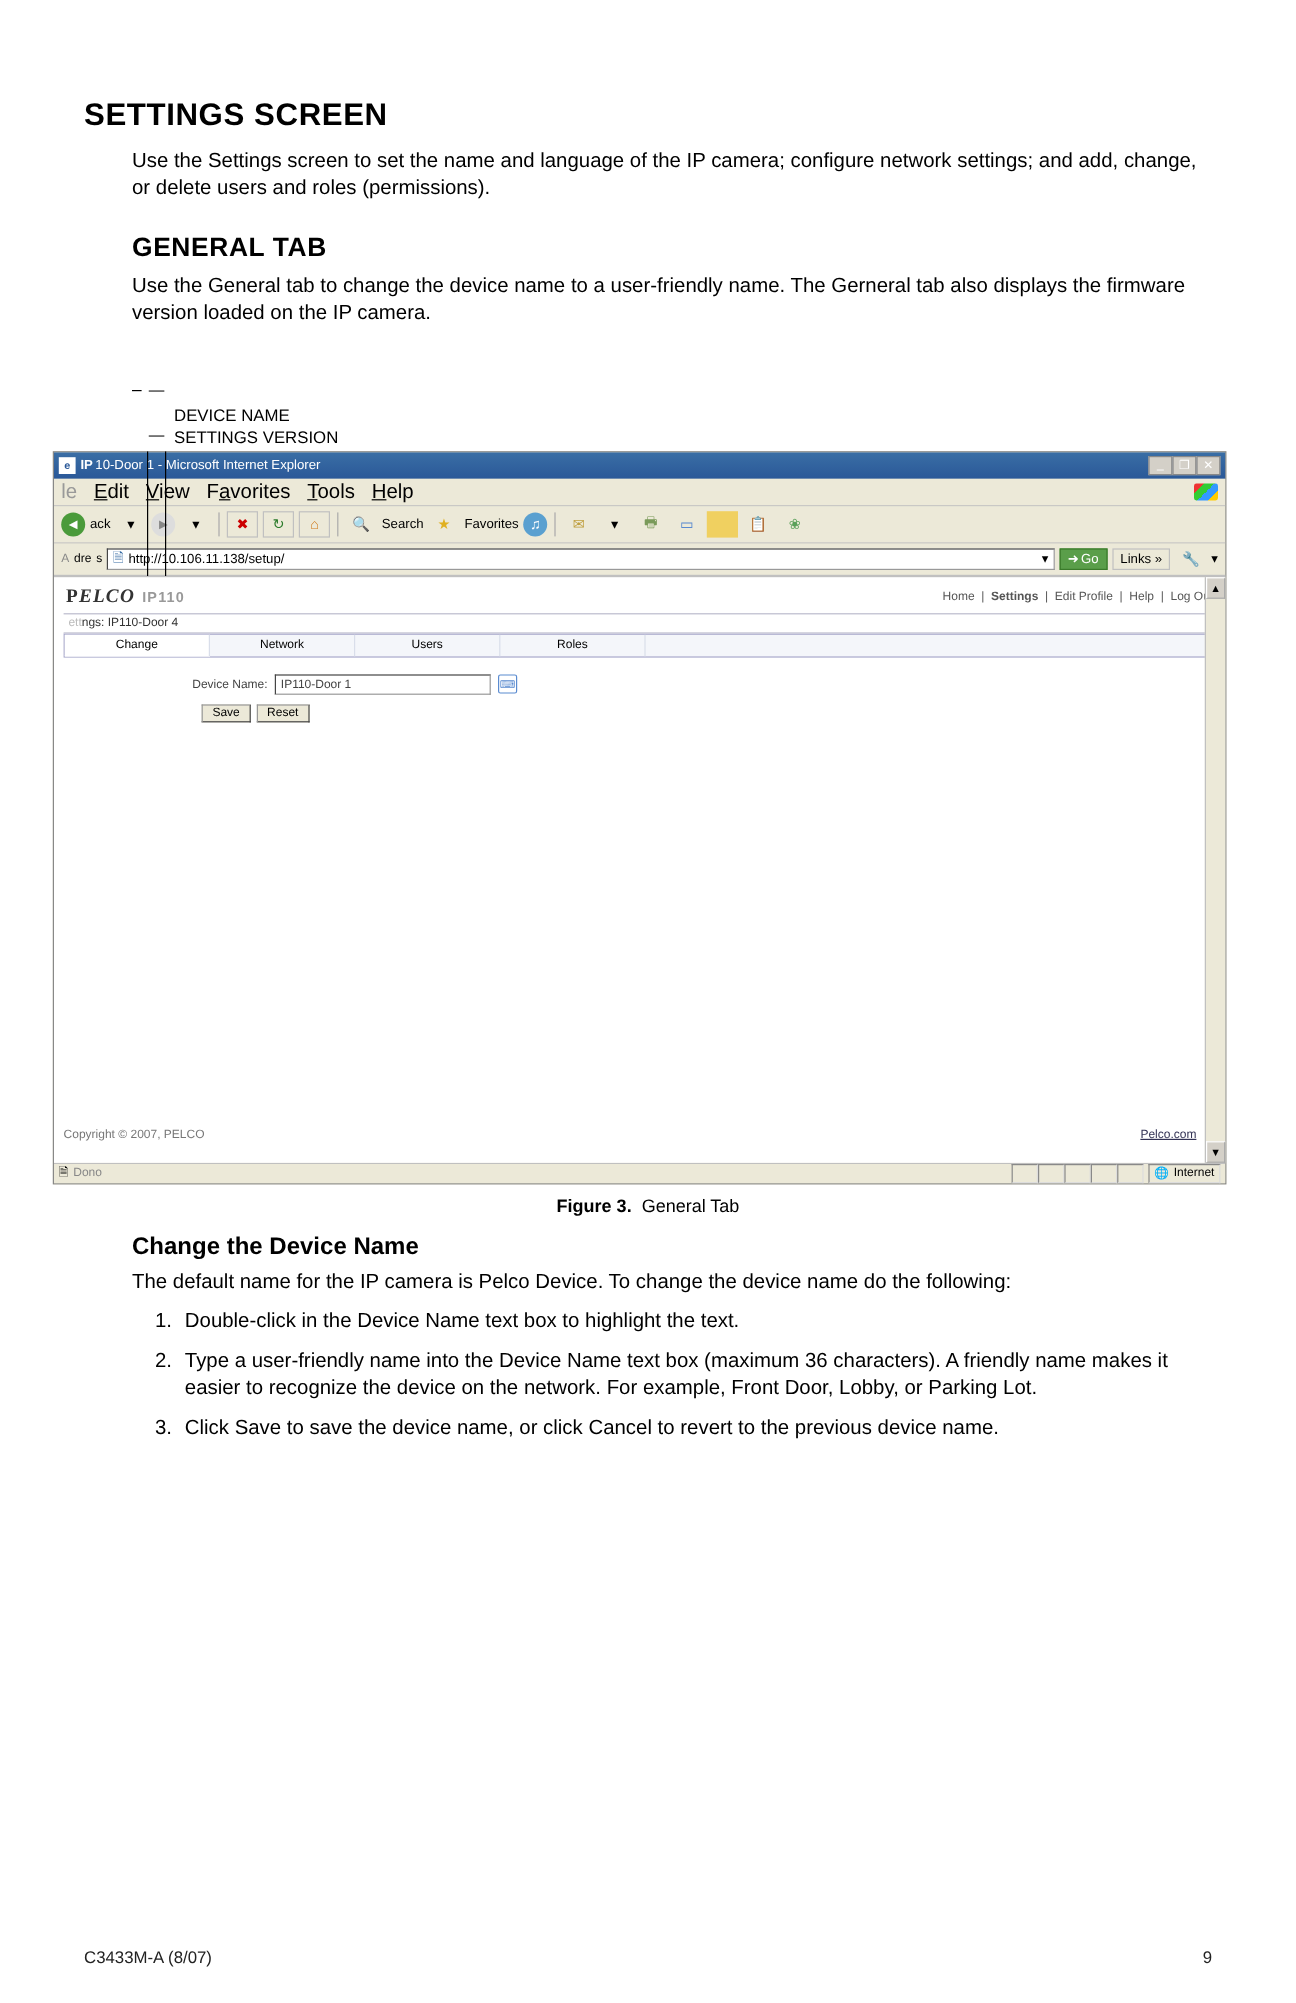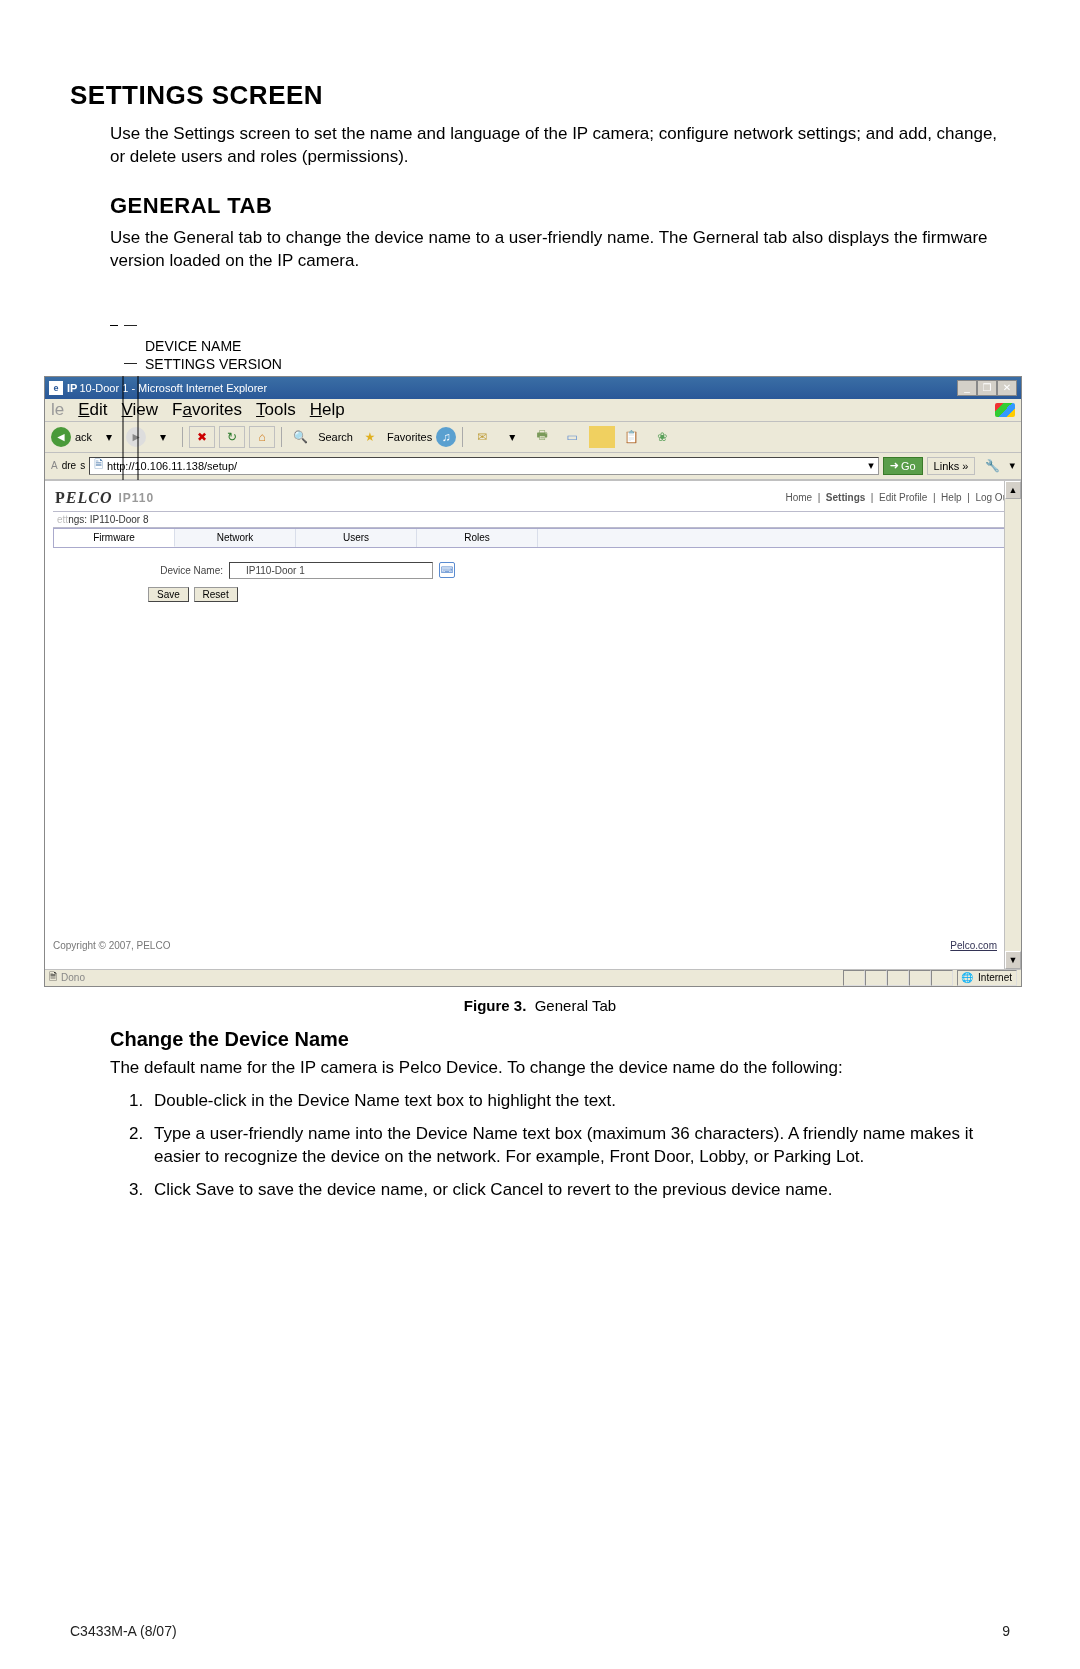--- a/index.html
+++ b/index.html
@@ -158,26 +158,26 @@
   }
   .tab {
     flex:0 0 120px;text-align:center;padding:3px 0;
     border-right:1px solid #d9deea;
   }
   .tab.active { background:#fff;border-bottom:1px solid #fff; }
   .form-area { padding:14px 20px; font-size:10px; color:#444;}
   .form-row { display:flex;align-items:center;gap:6px;margin-bottom:8px;}
   .form-row .lbl { width:150px;text-align:right; }
   .text-input {
-    border:1px inset #999;background:#fff;height:15px;width:170px;padding:0 16px;
+    border:1px inset #999;background:#fff;height:15px;width:170px;padding:0 4px;
     font-size:10px;display:flex;align-items:center;
   }
   .keyboard-icon{width:14px;height:14px;border:1px solid #5a8bd0;border-radius:2px;
     display:flex;align-items:center;justify-content:center;color:#5a8bd0;font-size:9px;}
-  .form-btns { margin-left:75px;margin-top:6px;}
+  .form-btns { margin-left:95px;margin-top:6px;}
   .form-btn {
     background:#ece9d8;border:1px outset #999;padding:1px 8px;font-size:10px;margin-right:2px;
   }
   .copyright-bar { position:absolute;bottom:18px;left:8px;right:24px;
     font-size:10px;color:#777;display:flex;}
   .copyright-bar .r { margin-left:auto;color:#335;text-decoration:underline;}
   .vscroll {
     position:absolute;right:0;top:0;bottom:0;width:16px;background:#ece9d8;
     border-left:1px solid #c0c0c0;
   }
@@ -329,25 +329,25 @@
             &nbsp;|&nbsp;
             <a>Edit Profile</a>
             &nbsp;|&nbsp;
             <a>Help</a>
             &nbsp;|&nbsp;
             <a>Log Out</a>
           </span>
         </div>
 
         <div class="settings-banner">
-          <span style="color:#bbb;">ett</span><span>ngs: IP110-Door 8</span>
+          <span style="color:#bbb;">ett</span><span>ngs: IP110-Door 4</span>
         </div>
 
         <div class="tabs">
-          <div class="tab active">Firmware</div>
+          <div class="tab active">Change</div>
           <div class="tab">Network</div>
           <div class="tab">Users</div>
           <div class="tab">Roles</div>
           <div style="flex:1;"></div>
         </div>
 
         <div class="form-area">
           <div class="form-row">
             <span class="lbl">Device Name:</span>
             <span class="text-input">IP110-Door 1</span>

